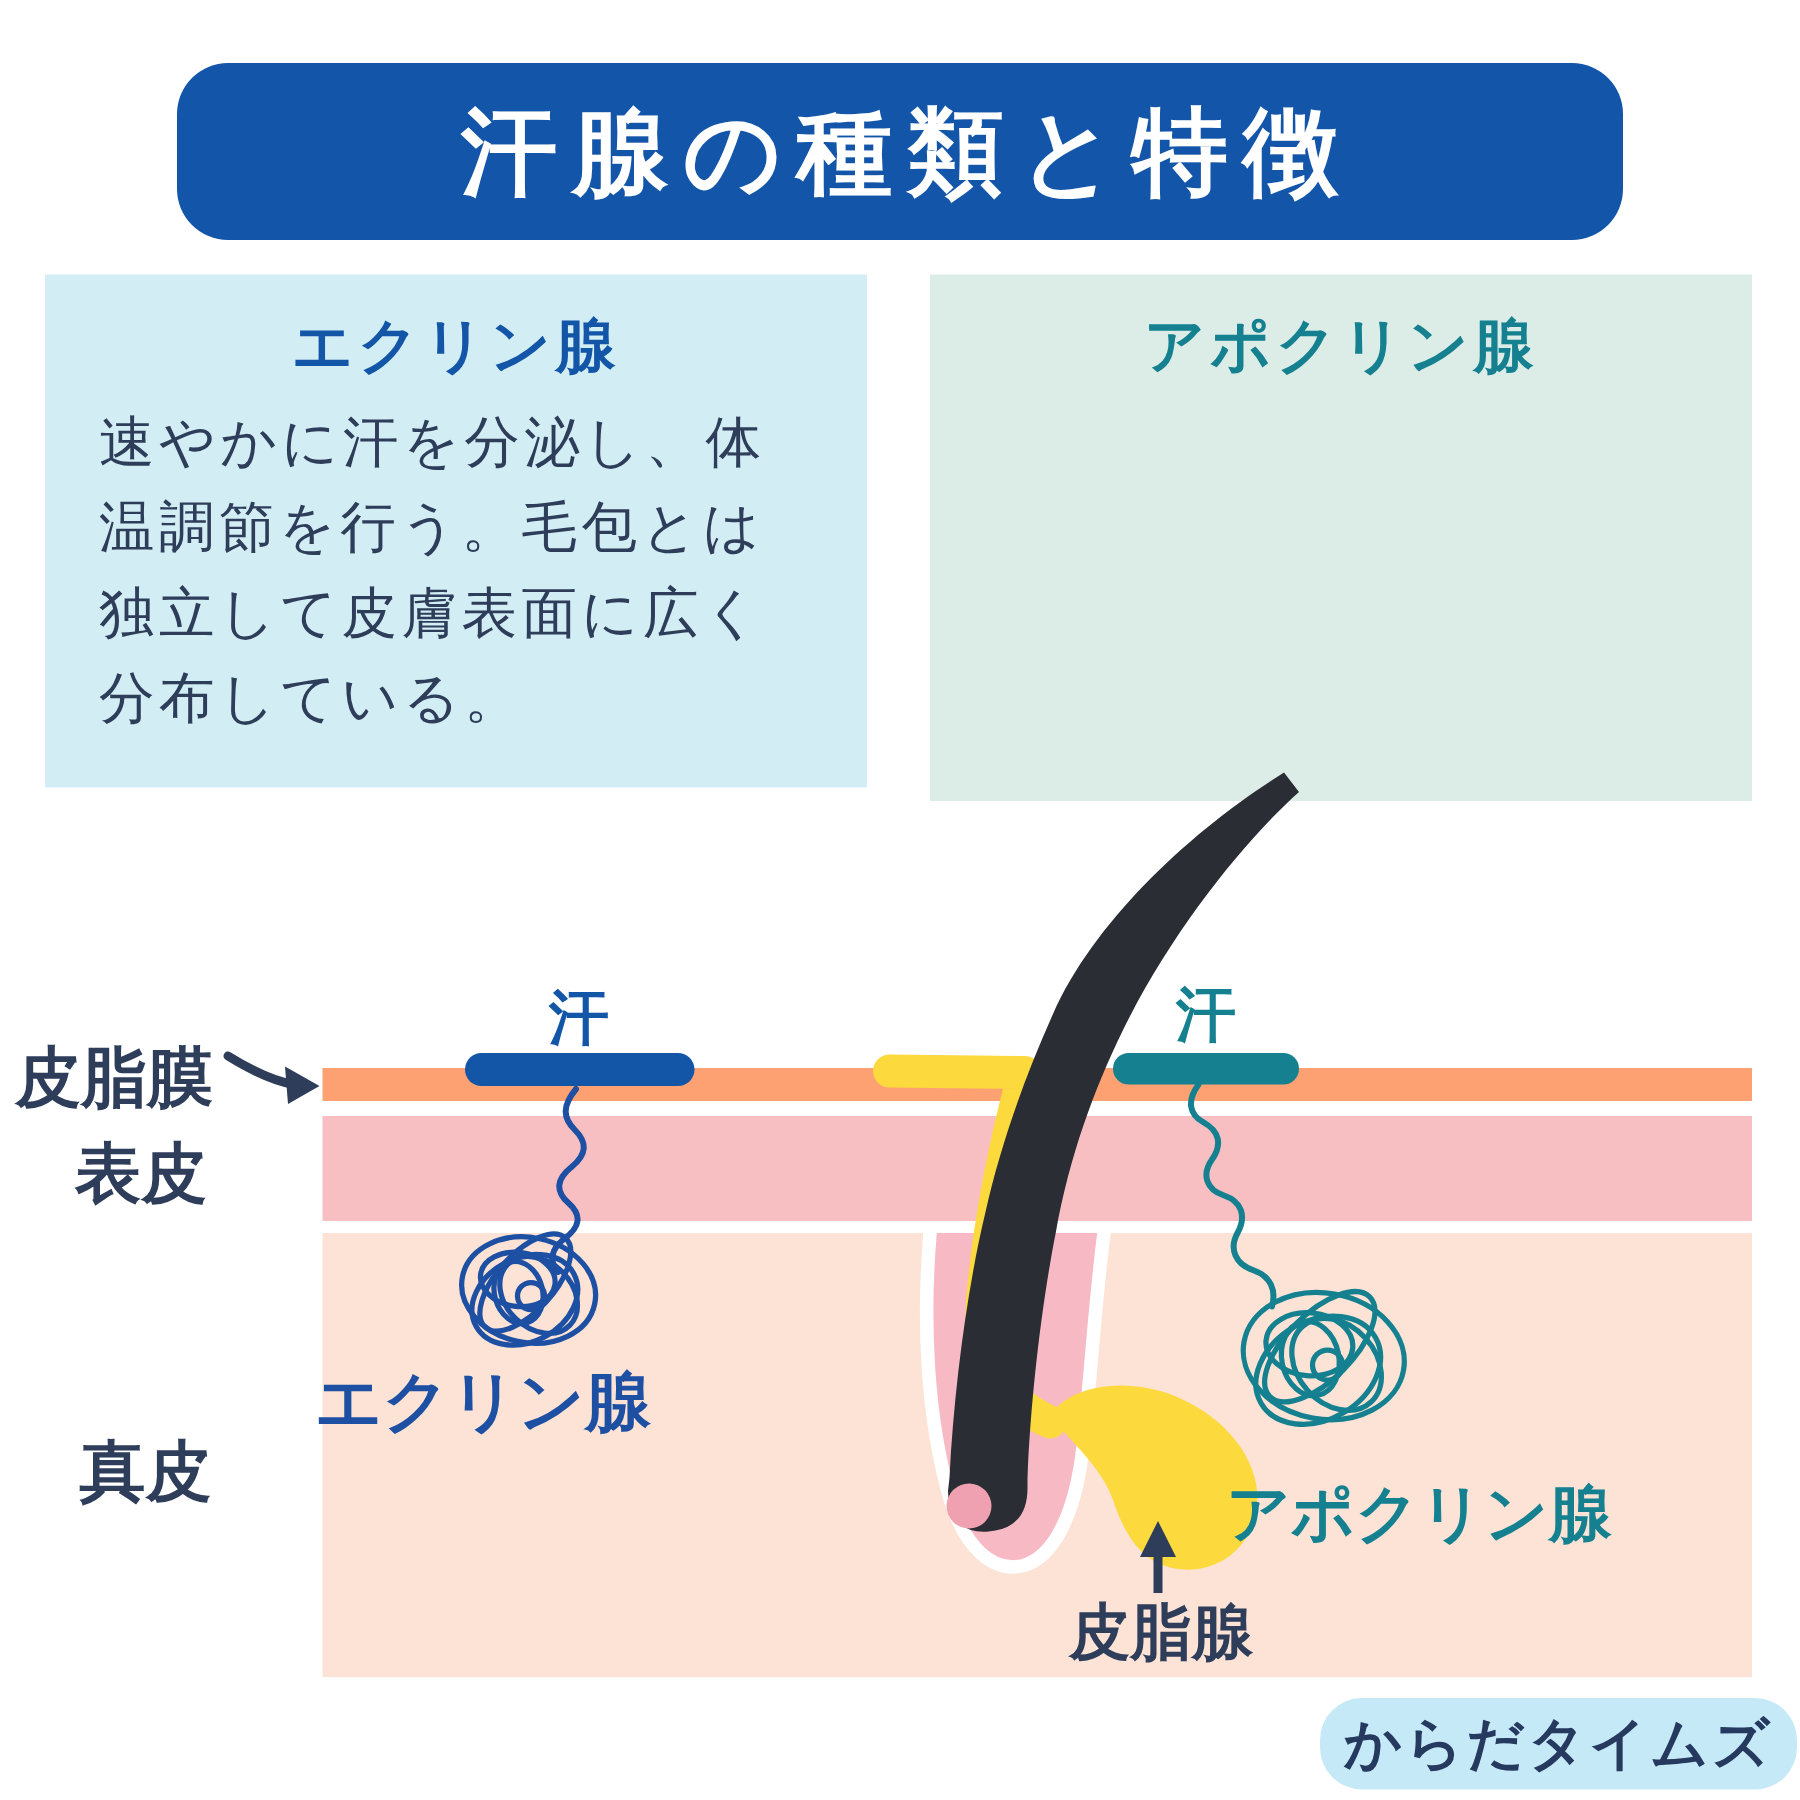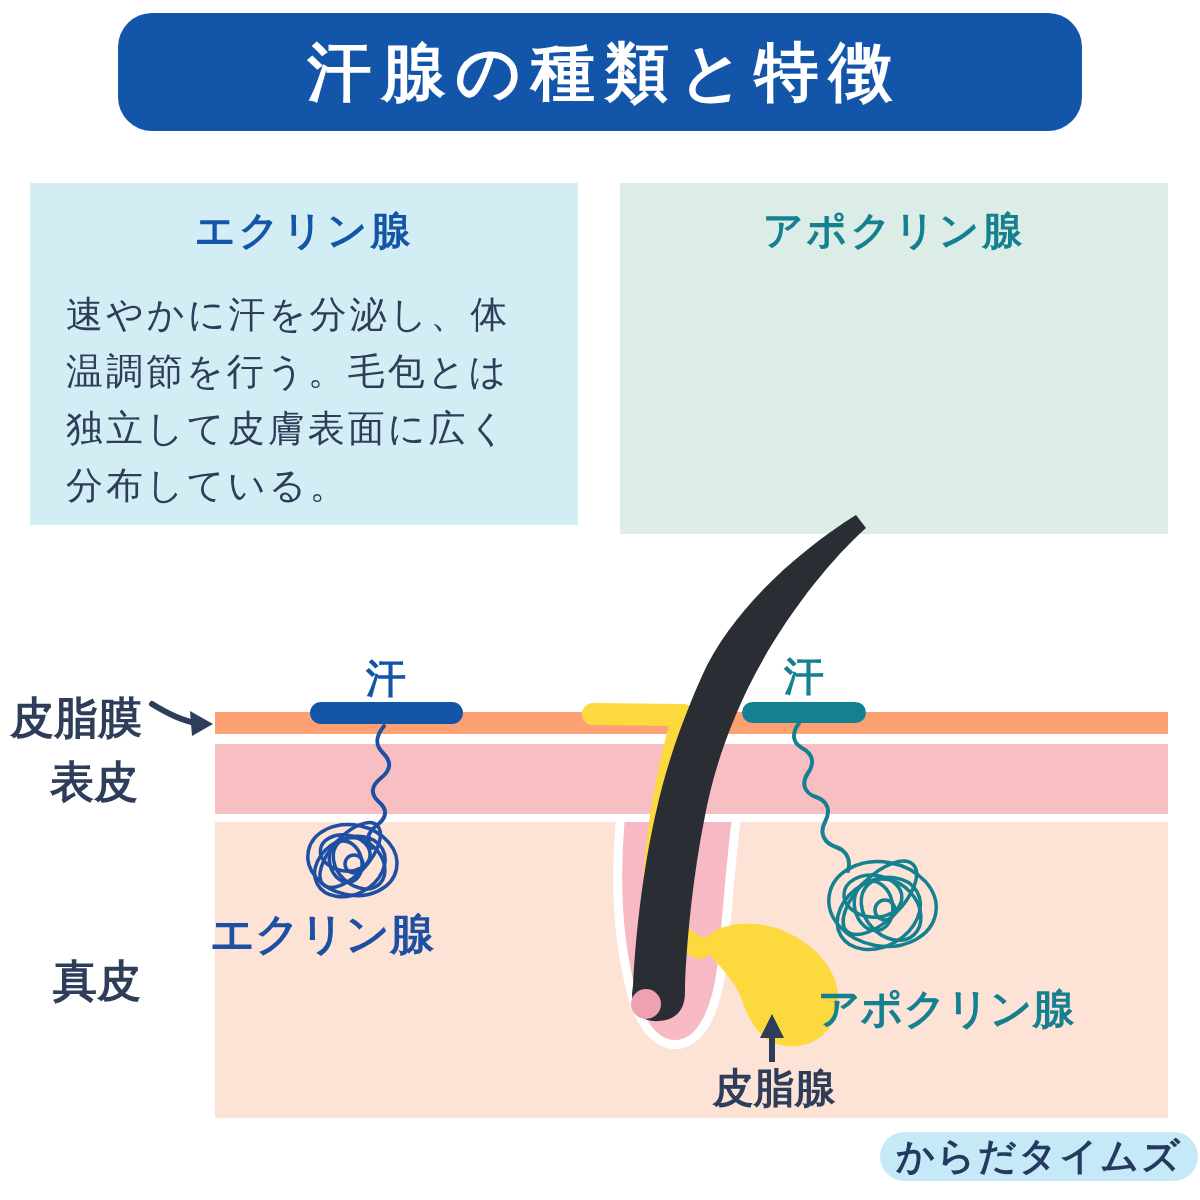--- a/index.html
+++ b/index.html
@@ -2,41 +2,41 @@
 <html><head>
 <meta charset="utf-8">
 <style>
   html,body{margin:0;padding:0;background:#ffffff;}
   .stage{
     position:relative;width:1200px;height:1200px;background:#ffffff;overflow:hidden;
     font-family:"Liberation Sans",sans-serif;
   }
   
   .header{
-    position:absolute;left:118px;top:13px;width:964px;height:118px;
+    position:absolute;left:118px;top:42px;width:964px;height:118px;
     border-radius:34px;display:flex;align-items:center;justify-content:center;
   }
   .header h1{
     margin:0;color:#ffffff;font-size:64px;font-weight:700;letter-spacing:10px;text-indent:10px;
   }
   
   .card{position:absolute;top:183px;width:548px;}
   .card h2{margin:20px 0 0;text-align:center;font-size:40px;font-weight:700;letter-spacing:3px;}
   .card p{
-    margin:28px 0 0;padding:0 36px;font-size:37px;line-height:57px;letter-spacing:3px;
+    margin:8px 0 0;padding:0 36px;font-size:37px;line-height:57px;letter-spacing:3px;
     color:#2e3d59;white-space:pre-line;font-weight:500;
   }
   .card-eccrine{left:30px;height:342px;}
   .card-apocrine{left:620px;height:351px;}
   
   .diagram{position:absolute;left:0;top:0;width:1200px;height:1200px;}
   .diagram text{font-family:"Liberation Sans",sans-serif;font-weight:700;}
   
   .brand-pill{
-    position:absolute;left:880px;top:1132px;width:318px;height:49px;border-radius:28px;
+    position:absolute;left:880px;top:1132px;width:318px;height:61px;border-radius:28px;
     display:flex;align-items:center;justify-content:center;
   }
   .brand-pill span{font-size:38px;font-weight:700;letter-spacing:2px;}
 </style>
 </head>
 <body>
 
 <div class="stage">
 
   <div class="header" style="background:#1355a8;">

